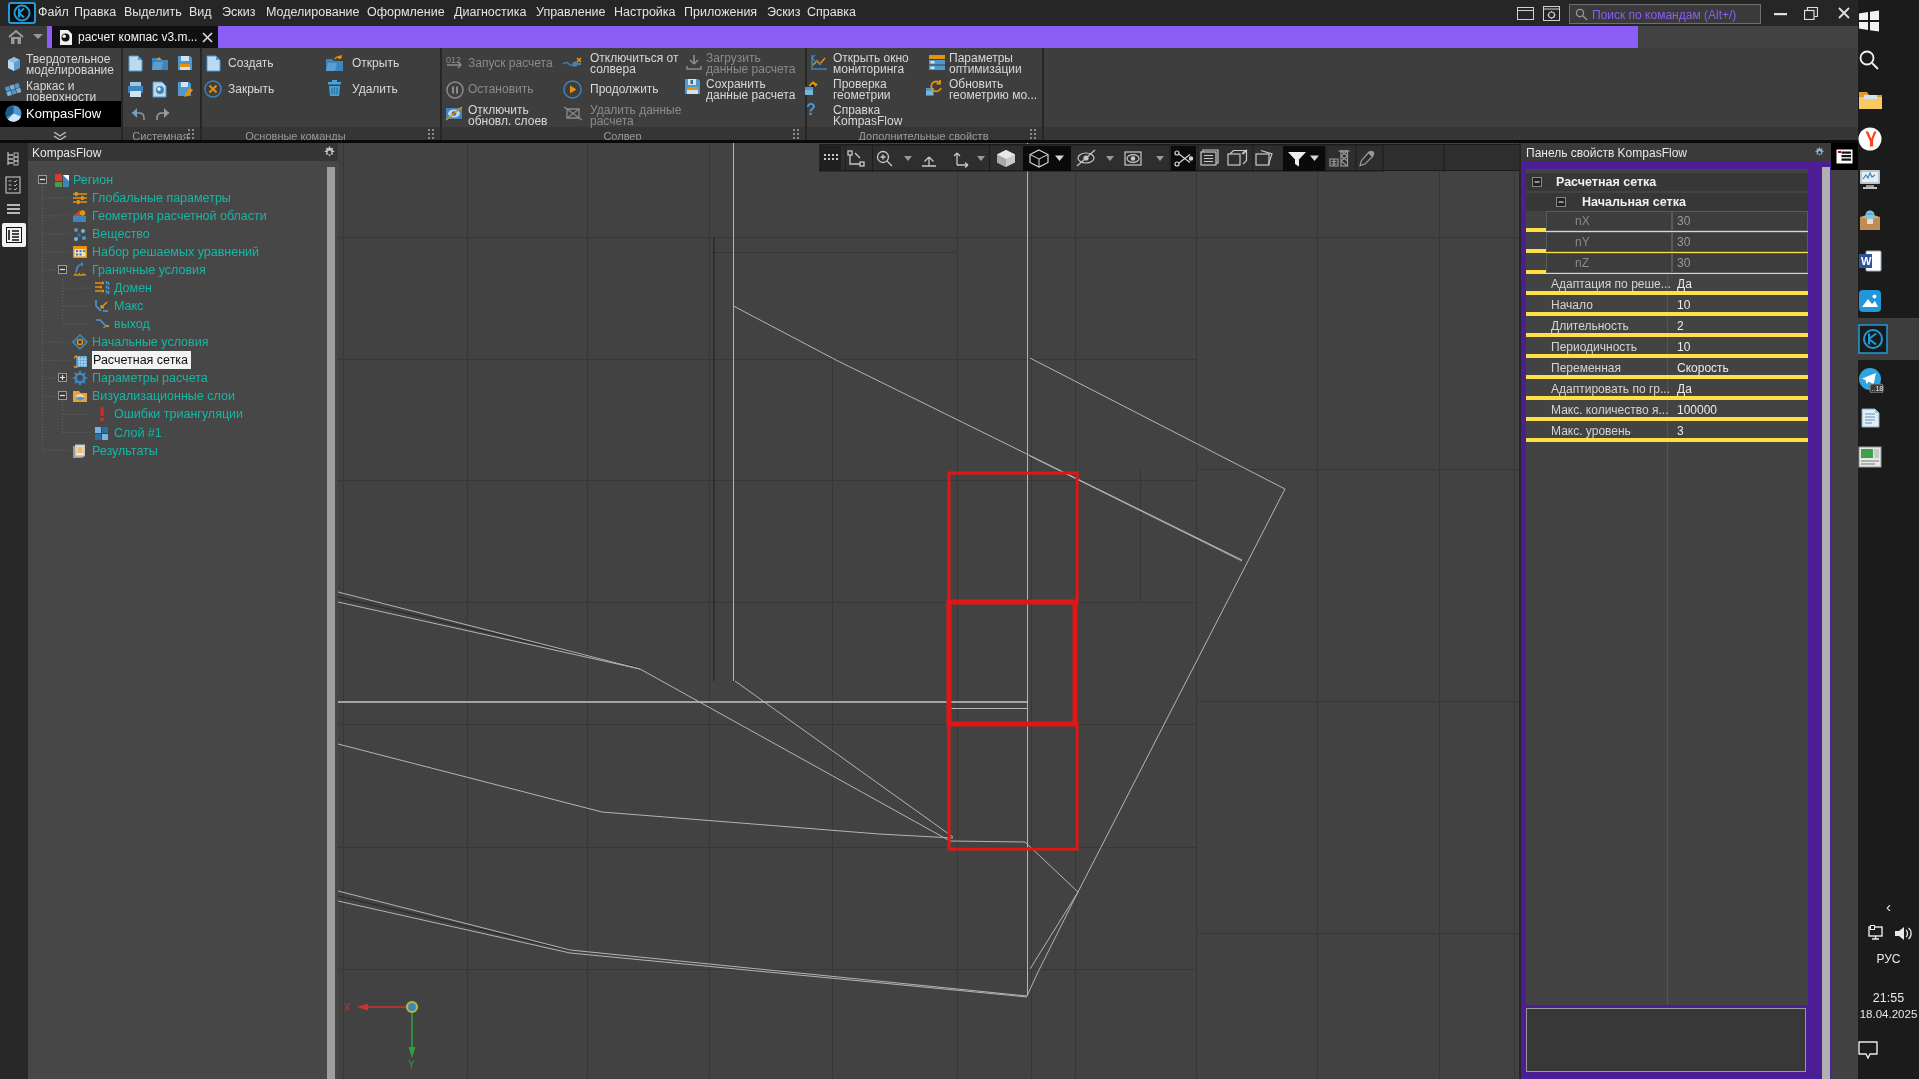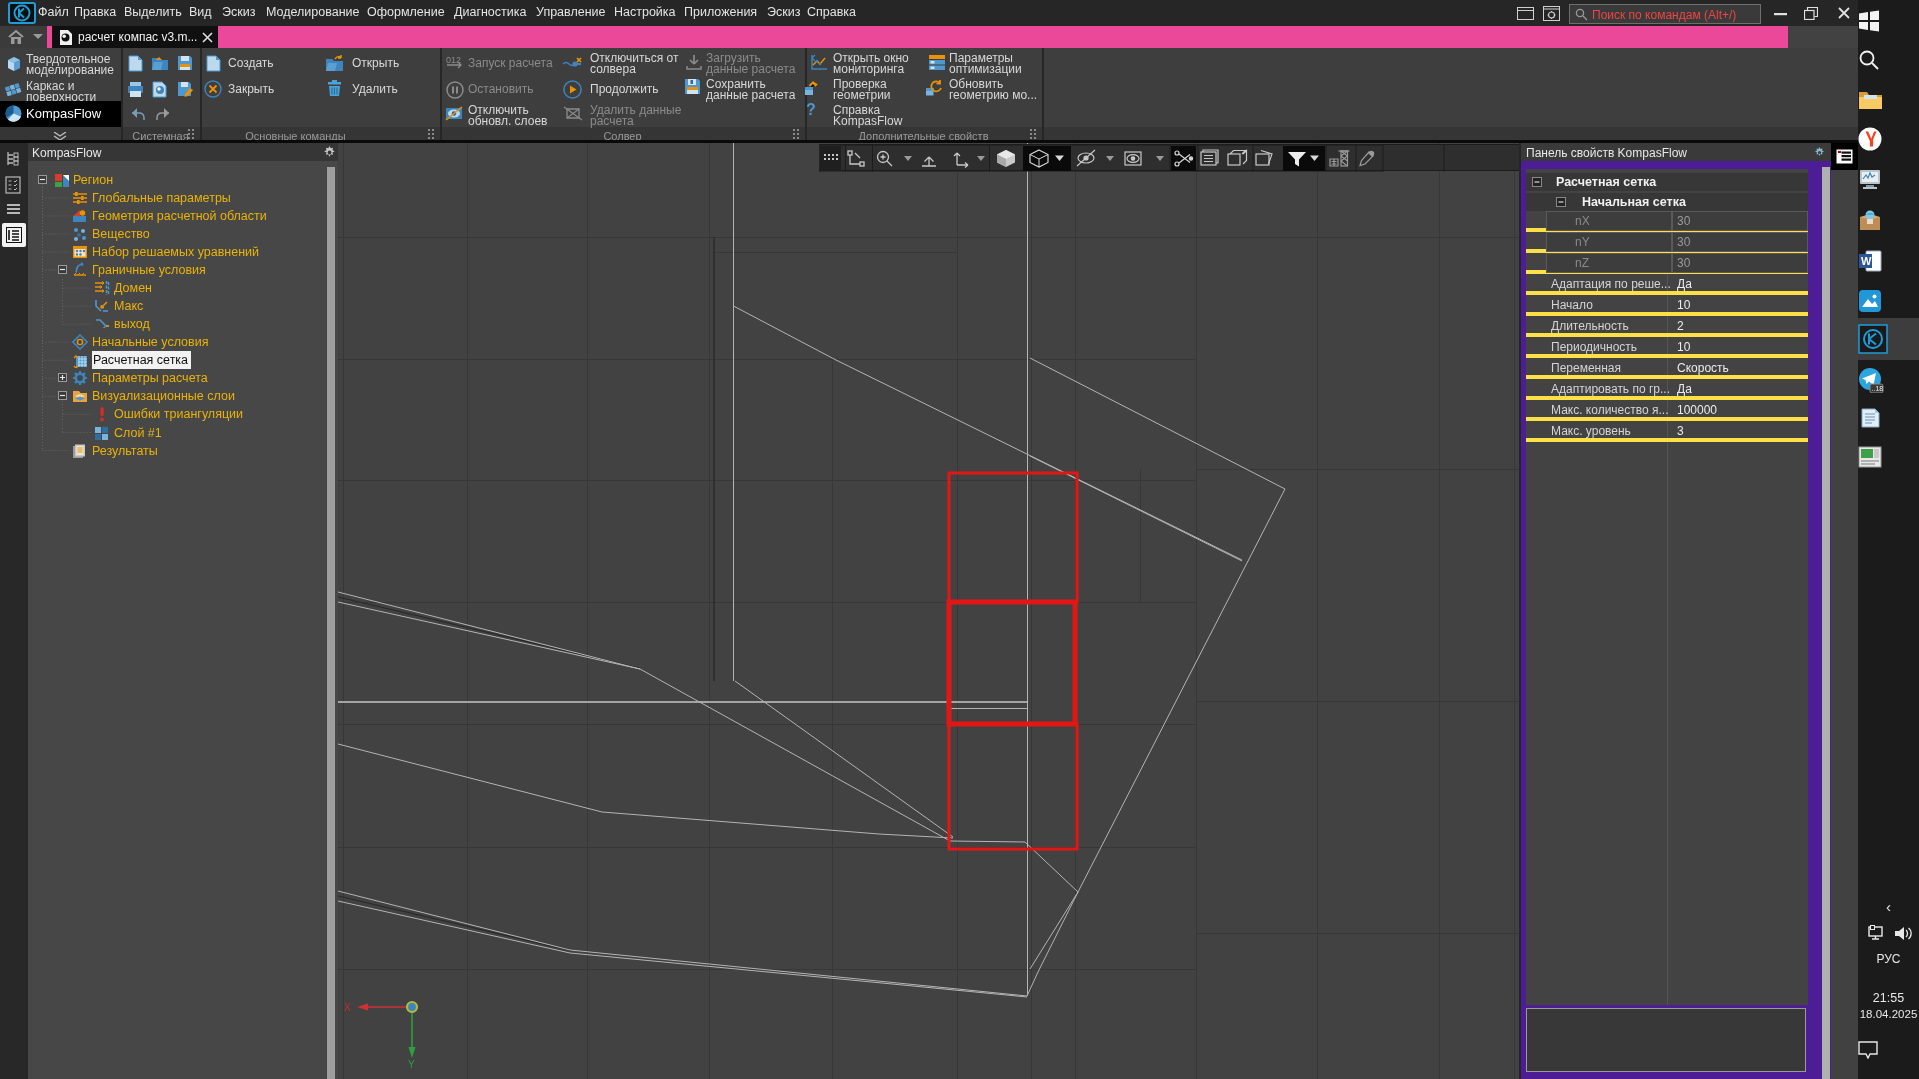--- a/index.html
+++ b/index.html
@@ -2,36 +2,36 @@
 <html><head><meta charset="utf-8">
 <style>
 *{margin:0;padding:0;box-sizing:border-box}
 html,body{width:1919px;height:1079px;overflow:hidden;background:#424242;font-family:"Liberation Sans",sans-serif;}
 .abs{position:absolute}
 #app{position:absolute;left:0;top:0;width:1919px;height:1079px}
 
 #menubar{left:0;top:0;width:1858px;height:26px;background:#262626;color:#e4e4e4;font-size:12.5px}
 #menubar .mi{position:absolute;top:5px}
 
-#tabrow{left:0;top:26px;width:1788px;height:22px;background:#ec4899}
+#tabrow{left:0;top:26px;width:1638px;height:22px;background:#8b5cf6}
 #homebtn{left:0;top:0;width:47px;height:22px;background:#3b3b3b}
 
 #ribbon{left:0;top:48px;width:1858px;height:92px;background:#3e3e3e}
 .seclabel{position:absolute;top:82px;height:13px;font-size:11px;color:#9a9a9a;text-align:center}
 .secdiv{position:absolute;top:0;width:2px;height:92px;background:#262626}
 .rc{position:absolute;font-size:12px;line-height:10.5px;color:#d8d8d8;white-space:pre}
 .rc.g{color:#8b8b8b}
 .ric{position:absolute}
 #labelstrip{position:absolute;left:0;top:79px;width:1858px;height:13px;background:#353535}
 
 #lstrip{left:0;top:143px;width:28px;height:936px;background:#282828}
 
 #tree{left:28px;top:143px;width:310px;height:936px;background:#474747}
 #treetitle{left:0;top:0;width:310px;height:18px;background:#363636;color:#e8e8e8;font-size:12px}
-.trow{position:absolute;height:18px;display:flex;align-items:center;font-size:12.5px;color:#eab308;white-space:nowrap}
+.trow{position:absolute;height:18px;display:flex;align-items:center;font-size:12.5px;color:#14b8a6;white-space:nowrap}
 
 #vp{left:338px;top:143px;width:1183px;height:936px;background:#424242}
 
 #prop{left:1521px;top:143px;width:310px;height:936px;background:#4c1d95}
 #proptitle{left:0;top:0;width:310px;height:18px;background:#3a3a3a;color:#e8e8e8;font-size:12px}
 .prow{position:absolute;left:5px;width:282px;height:21px;border-bottom:4px solid #fde047;font-size:12px;color:#d4d4d4}
 .prow .lbl{position:absolute;left:25px;top:3px}
 .prow .val{position:absolute;left:146px;top:3px;color:#ececec;padding-left:5px}
 
 #rstrip{left:1831px;top:143px;width:27px;height:936px;background:#414141}
@@ -69,21 +69,21 @@
         <rect x="0.5" y="0.5" width="16" height="14" fill="none" stroke="#d0d0d0"></rect>
         <path d="M0.5 3h16" stroke="#d0d0d0"></path>
         <circle cx="8.5" cy="9" r="3" fill="none" stroke="#d0d0d0" stroke-width="1.2"></circle>
         <path d="M8.5 5v1M8.5 12v1M4.5 9h1M11.5 9h1" stroke="#d0d0d0"></path>
       </svg>
     <div class="abs" style="left:1569px;top:4px;width:192px;height:20px;background:#3a3a3a;border:1px solid #6e6e6e"></div>
     <svg class="abs" style="left:1575px;top:8px" width="13" height="13">
         <circle cx="5" cy="5" r="3.6" fill="none" stroke="#9a9a9a" stroke-width="1.3"></circle>
         <path d="M8 8l4 4" stroke="#9a9a9a" stroke-width="1.3"></path>
       </svg>
-    <span class="abs" style="left:1592px;top:8px;font-size:12px;color:#ef4444">Поиск по командам (Alt+/)</span>
+    <span class="abs" style="left:1592px;top:8px;font-size:12px;color:#8b5cf6">Поиск по командам (Alt+/)</span>
     <svg class="abs" style="left:1774px;top:13px" width="13" height="3">
         <rect width="13" height="2.2" fill="#e0e0e0"></rect>
       </svg>
     <svg class="abs" style="left:1804px;top:7px" width="14" height="13">
         <rect x="0.5" y="3.5" width="9.5" height="9" fill="none" stroke="#e0e0e0" stroke-width="1.2"></rect>
         <path d="M3.5 3.5v-3h10v9h-3" fill="none" stroke="#e0e0e0" stroke-width="1.2"></path>
       </svg>
     <svg class="abs" style="left:1838px;top:7px" width="12" height="12">
         <path d="M1 1l10 10M11 1L1 11" stroke="#e0e0e0" stroke-width="1.8"></path>
       </svg>

